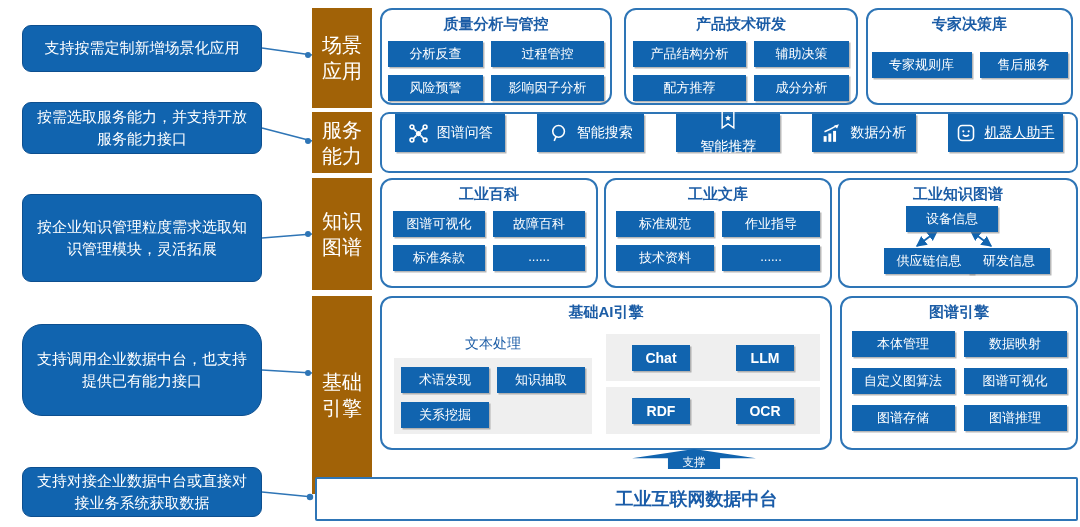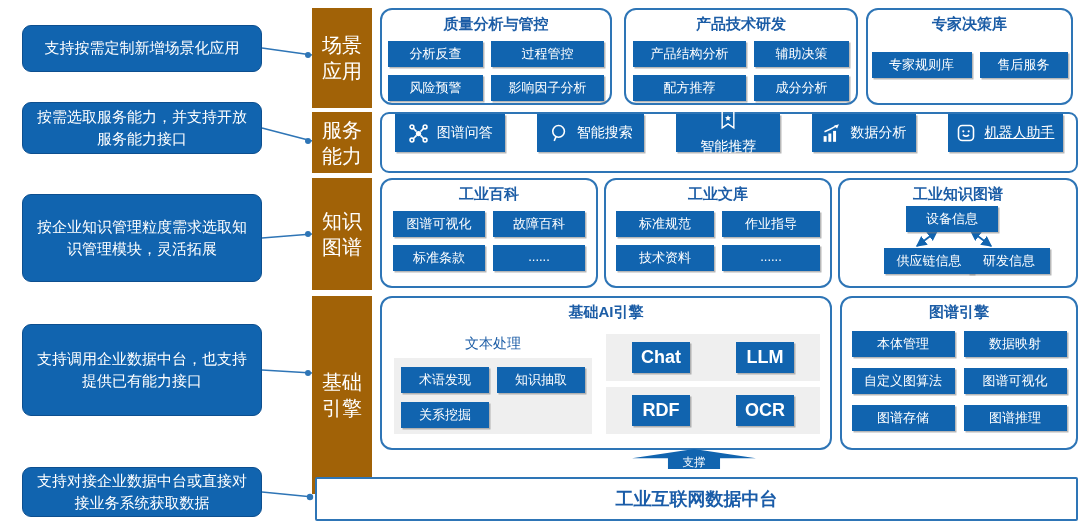--- a/index.html
+++ b/index.html
@@ -24,21 +24,21 @@
             box-sizing:border-box;padding:0 13px;width:100%;height:100%;gap:32px;}
   .svc{background:#1164af;color:#fff;display:flex;align-items:center;justify-content:center;gap:8px;
        height:38px;font-size:14px;box-shadow:1.5px 1.5px 0 rgba(125,125,125,.55);}
   .svc svg{display:block;}
   
   .node{position:absolute;background:#1164af;color:#fff;font-size:13px;text-align:center;
         padding:4px 4px;box-sizing:border-box;box-shadow:1.5px 1.5px 0 rgba(125,125,125,.55);white-space:nowrap;}
   
   .gray{position:absolute;background:#efefef;}
   .sub-label{position:absolute;text-align:center;font-size:14px;font-weight:500;color:#1c5da6;}
-  .btn-en{width:58px;padding:5px 0;font-weight:bold;font-size:18px;}
+  .btn-en{width:58px;padding:5px 0;font-weight:bold;font-size:14px;}
   
   .arrow-up{position:absolute;background:#1164af;
             clip-path:polygon(50% 0,100% 46%,71% 46%,71% 100%,29% 100%,29% 46%,0 46%);}
   .arrow-up span{position:absolute;bottom:0;left:0;width:100%;text-align:center;
                  color:#fff;font-size:11.5px;line-height:14px;}
   
   .platform{position:absolute;background:#fff;border:2px solid #2e75b6;border-radius:2px;
             display:flex;align-items:center;justify-content:center;
             font-size:18px;font-weight:bold;color:#1a5ca8;box-sizing:border-box;}
   .overlay{position:absolute;left:0;top:0;pointer-events:none;}
@@ -61,21 +61,21 @@
       <circle cx="308" cy="141" r="3"></circle>
       <circle cx="308" cy="234" r="3"></circle>
       <circle cx="308" cy="373" r="3"></circle>
       <circle cx="310" cy="497" r="3.2"></circle>
     </g>
   </svg>
 
   <div class="note" style="left:22px;top:25px;width:240px;height:47px;">支持按需定制新增场景化应用</div>
   <div class="note" style="left:22px;top:102px;width:240px;height:52px;">按需选取服务能力，并支持开放服务能力接口</div>
   <div class="note" style="left:22px;top:194px;width:240px;height:88px;">按企业知识管理粒度需求选取知识管理模块，灵活拓展</div>
-  <div class="note" style="left:22px;top:324px;width:240px;height:92px;">支持调用企业数据中台，也支持提供已有能力接口</div>
+  <div class="note" style="left:22px;top:324px;width:240px;height:92px;border-radius:20px;">支持调用企业数据中台，也支持提供已有能力接口</div>
   <div class="note" style="left:22px;top:467px;width:240px;height:50px;">支持对接企业数据中台或直接对接业务系统获取数据</div>
 
   <div class="layer" style="left:312px;top:8px;width:60px;height:100px;">
       <span>场景应用</span>
     </div>
   <div class="layer" style="left:312px;top:112px;width:60px;height:61px;">
       <span>服务能力</span>
     </div>
   <div class="layer" style="left:312px;top:178px;width:60px;height:112px;">
       <span>知识图谱</span>

